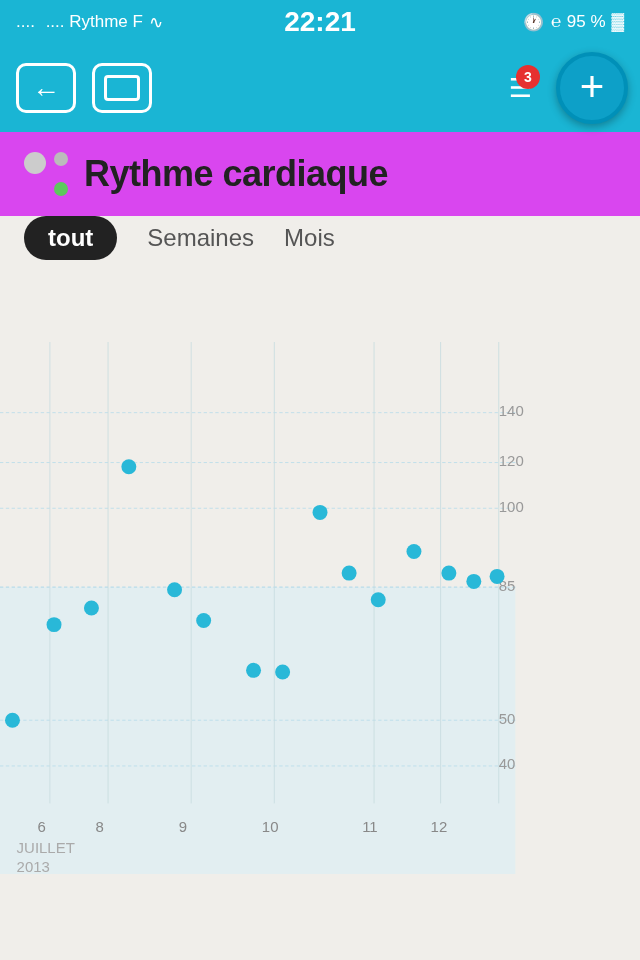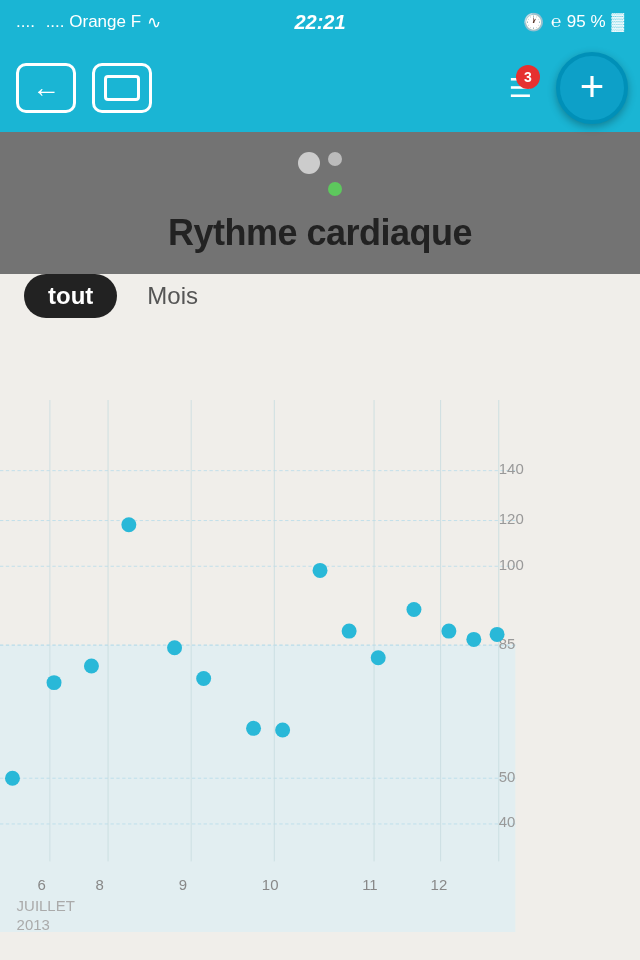--- a/index.html
+++ b/index.html
@@ -31,26 +31,25 @@
       gap: 6px;
       font-size: 17px;
     }
     .status-right {
       display: flex;
       align-items: center;
       gap: 6px;
       font-size: 17px;
     }
     .status-time {
-      font-size: 20px;
+      font-size: 28px;
       font-weight: 600;
       position: absolute;
       left: 50%;
       transform: translateX(-50%);
-      font-style: italic;
     }
 
     
     .nav-bar {
       width: 100%;
       height: 88px;
       background: #1ab5d4;
       display: flex;
       align-items: center;
       justify-content: space-between;
@@ -150,23 +149,22 @@
       font-weight: 300;
       line-height: 1;
       margin-top: -2px;
     }
 
     
     .page-header {
       display: flex;
       align-items: center;
       padding: 20px 24px;
-      background: #737373;
+      background: #d946ef;
       gap: 16px;
-      flex-direction: column;
     }
     .app-icon {
       width: 44px;
       height: 44px;
       position: relative;
     }
     .dot-big {
       width: 22px;
       height: 22px;
       background: #ccc;
@@ -236,21 +234,21 @@
       width: 100%;
       height: 100%;
     }
   </style>
 </head>
 <body>
 
 <div class="status-bar">
   <div class="status-left">
     <span>....&nbsp;</span>
-    <span>.... Orange F</span>
+    <span>.... Rythme F</span>
     <span>∿</span>
   </div>
   <span class="status-time">22:21</span>
   <div class="status-right">
     <span>🕐</span>
     <span>℮</span>
     <span>95 %</span>
     <span>▓</span>
   </div>
 </div>
@@ -282,20 +280,21 @@
   <div class="app-icon">
     <div class="dot-big"></div>
     <div class="dot-small-top"></div>
     <div class="dot-green"></div>
   </div>
   <span class="page-title">Rythme cardiaque</span>
 </div>
 
 <div class="tab-bar">
   <div class="tab-item active">tout</div>
+  <div class="tab-item">Semaines</div>
   <div class="tab-item">Mois</div>
 </div>
 
 <div class="chart-container">
   <svg class="chart-svg" viewBox="0 0 640 640">
 
     <rect x="0" y="295" width="620" height="345" fill="#d8eef5" opacity="0.6"></rect>
 
     <line x1="0" y1="85" x2="620" y2="85" stroke="#b8dcea" stroke-width="1" stroke-dasharray="4,3"></line>
     <line x1="0" y1="145" x2="620" y2="145" stroke="#b8dcea" stroke-width="1" stroke-dasharray="4,3"></line>

